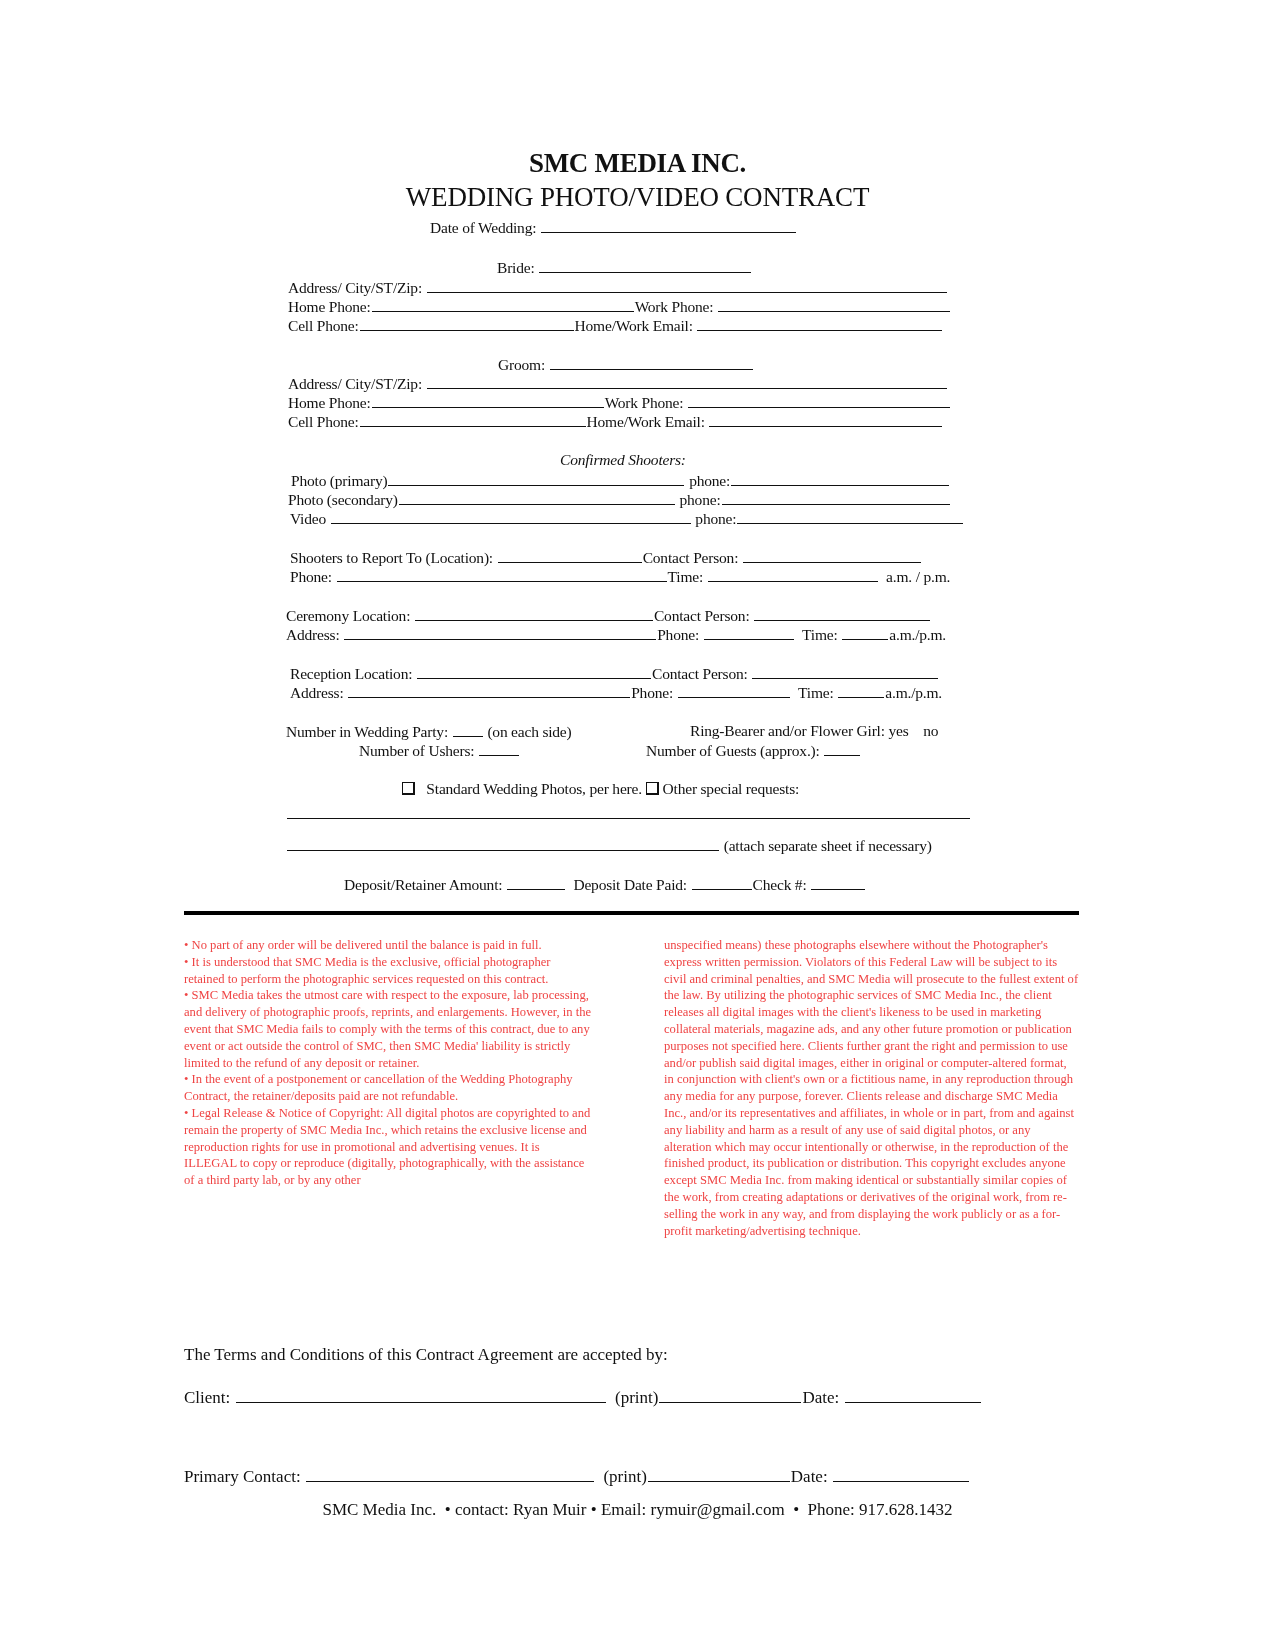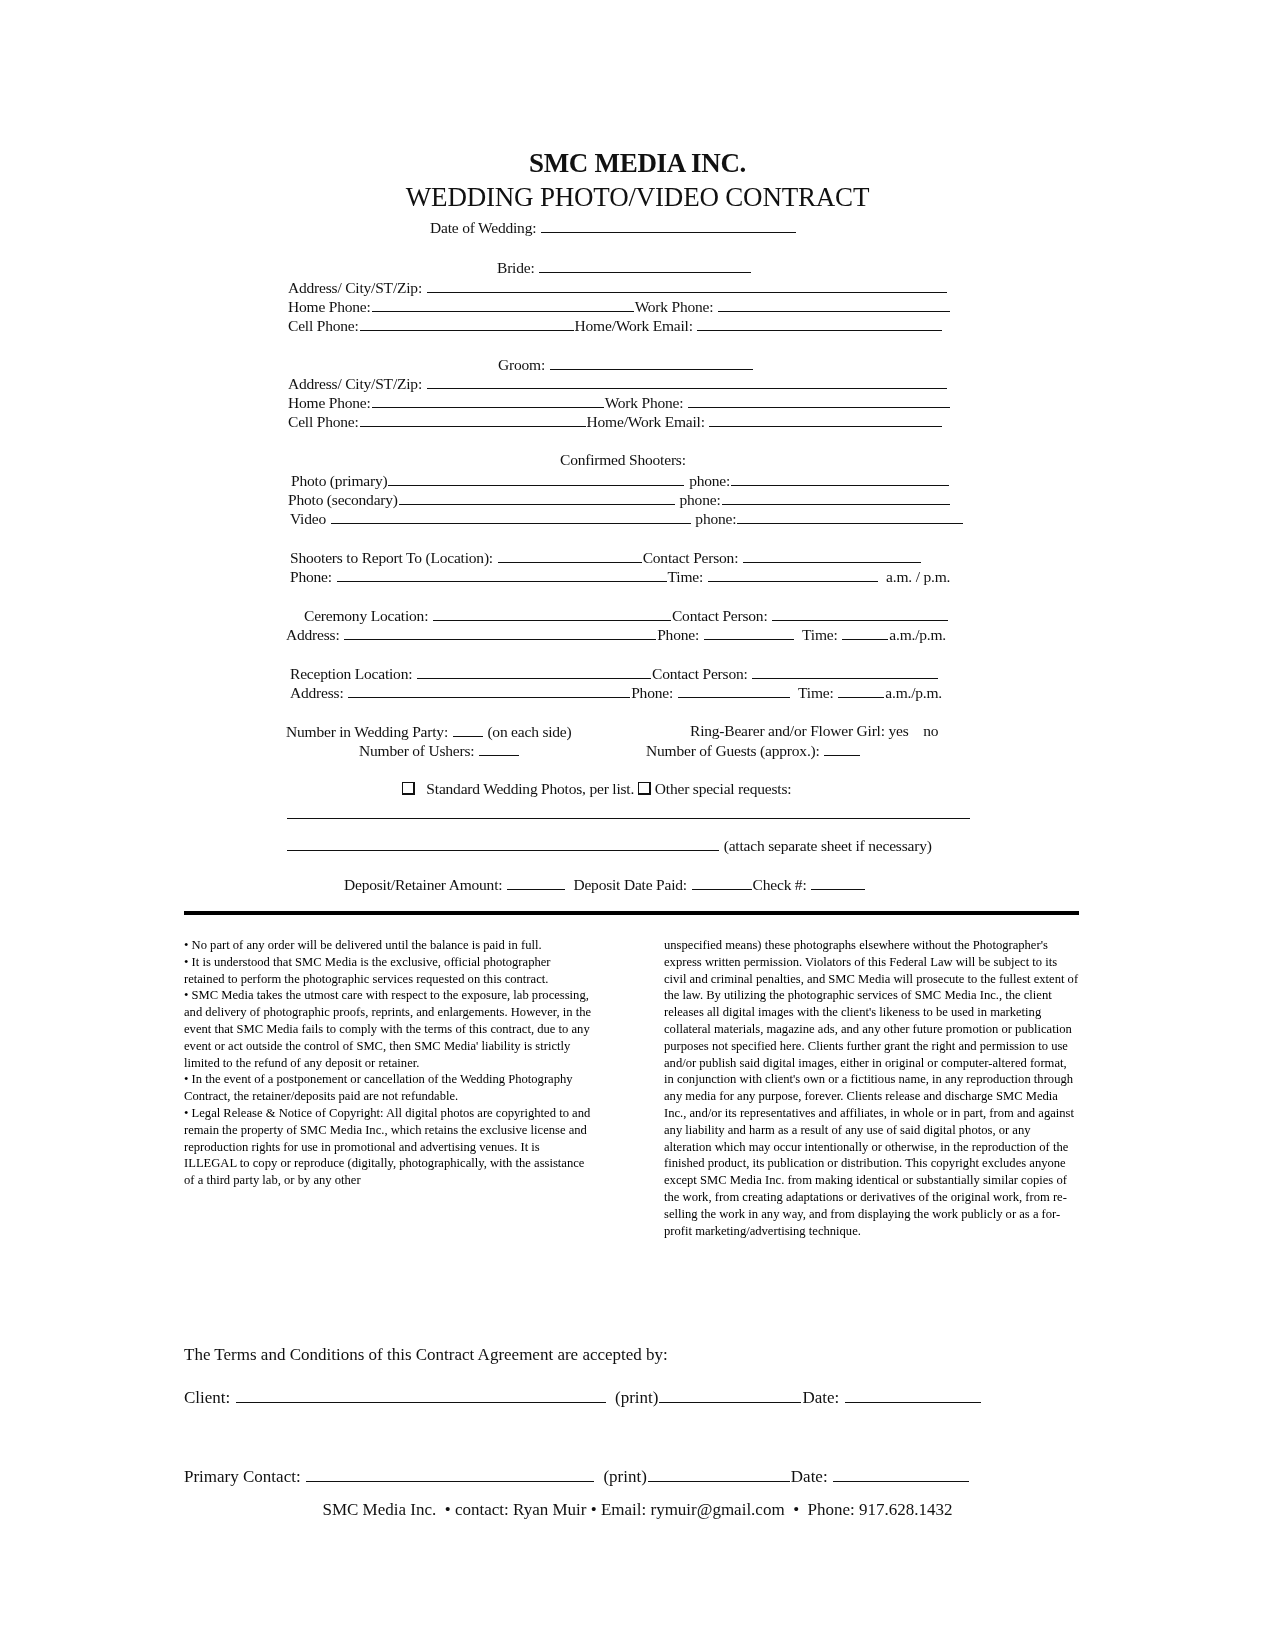--- a/index.html
+++ b/index.html
@@ -6,23 +6,23 @@
     body {
       width: 1275px; height: 1650px; position: relative; overflow: hidden;
       font-family: "Liberation Serif", "DejaVu Serif", serif; color: #111;
     }
     .abs { position: absolute; white-space: nowrap; }
     .cond { font-family: "Liberation Sans Narrow", "Liberation Serif", serif; }
     .title { left: 0; width: 1275px; top: 148px; text-align: center; font-weight: bold; font-size: 27px; letter-spacing: -0.3px; }
     .subtitle { left: 0; width: 1275px; top: 182px; text-align: center; font-size: 27px; letter-spacing: -0.2px; }
     .row { font-size: 15.5px; letter-spacing: -0.2px; }
     .blank { display: inline-block; border-bottom: 1px solid #111; height: 14px; vertical-align: baseline; margin: 0 1px; }
-    .italic { }
+    .italic { font-style: italic; }
     .rule { position: absolute; left: 184px; top: 911px; width: 895px; height: 4px; background: #000; }
-    .terms { position: absolute; top: 937px; font-size: 12.6px; line-height: 16.8px; width: 410px; white-space: normal; color: #000000; }
+    .terms { position: absolute; top: 937px; font-size: 12.6px; line-height: 16.8px; width: 410px; white-space: normal; color: #ef4444; }
     .terms p { margin: 0; }
     .terms-left { left: 184px; }
     .terms-right { left: 664px; width: 415px; }
     .accept { font-size: 17px; }
     .footer { left: 0; width: 1275px; top: 1500px; text-align: center; font-size: 17px; }
     .checkbox { display: inline-block; width: 10px; height: 10px; border: 1px solid #111; border-right-width: 2px; border-bottom-width: 2px; margin-right: 4px; vertical-align: -1px; }
   </style>
 </head>
 <body>
 
@@ -87,21 +87,21 @@
   <span class="blank" style="width:144px"></span><span>Contact Person:</span>
   <span class="blank" style="width:178px"></span>
 </div>
 <div class="abs row cond" style="left:290px; top:567px;">
   <span>Phone:</span>
   <span class="blank" style="width:330px"></span><span>Time:</span>
   <span class="blank" style="width:170px"></span>
   &nbsp;<span>a.m. / p.m.</span>
 </div>
 
-<div class="abs row cond" style="left:304px; top:606px;">
+<div class="abs row cond" style="left:286px; top:606px;">
   <span>Ceremony Location:</span>
   <span class="blank" style="width:238px"></span><span>Contact Person:</span>
   <span class="blank" style="width:176px"></span>
 </div>
 <div class="abs row cond" style="left:286px; top:625px;">
   <span>Address:</span>
   <span class="blank" style="width:312px"></span><span>Phone:</span>
   <span class="blank" style="width:90px"></span>
   &nbsp;<span>Time:</span>
   <span class="blank" style="width:46px"></span><span>a.m./p.m.</span>
@@ -134,21 +134,21 @@
   <span>Number of Ushers:</span>
   <span class="blank" style="width:40px"></span>
 </div>
 <div class="abs row cond" style="left:646px; top:741px;">
   <span>Number of Guests (approx.):</span>
   <span class="blank" style="width:36px"></span>
 </div>
 
 <div class="abs row cond" style="left:402px; top:780px;">
   <span class="checkbox"></span>&nbsp;
-  <span>Standard Wedding Photos, per list.</span>
+  <span>Standard Wedding Photos, per here.</span>
   <span class="checkbox"></span><span>Other special requests:</span>
 </div>
 <div class="abs" style="left:287px; top:818px; width:683px; border-bottom:1px solid #111;"></div>
 <div class="abs row cond" style="left:287px; top:836px;">
   <span class="blank" style="width:432px; margin-left:0"></span>
   <span>(attach separate sheet if necessary)</span>
 </div>
 
 <div class="abs row cond" style="left:344px; top:875px;">
   <span>Deposit/Retainer Amount:</span>

